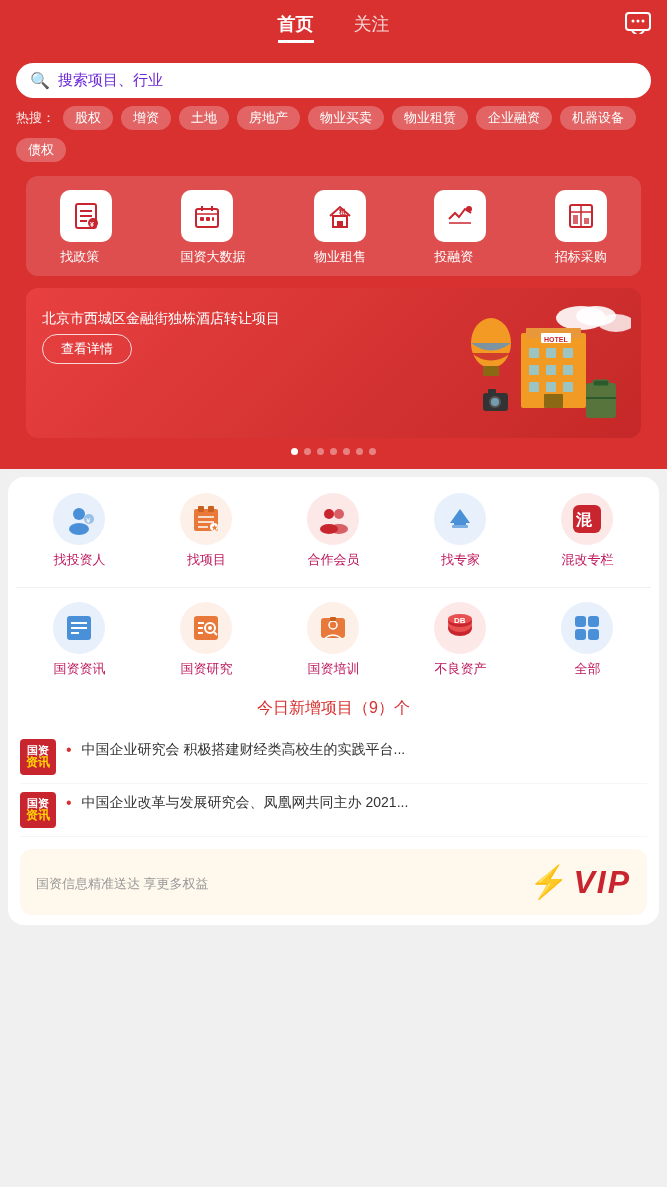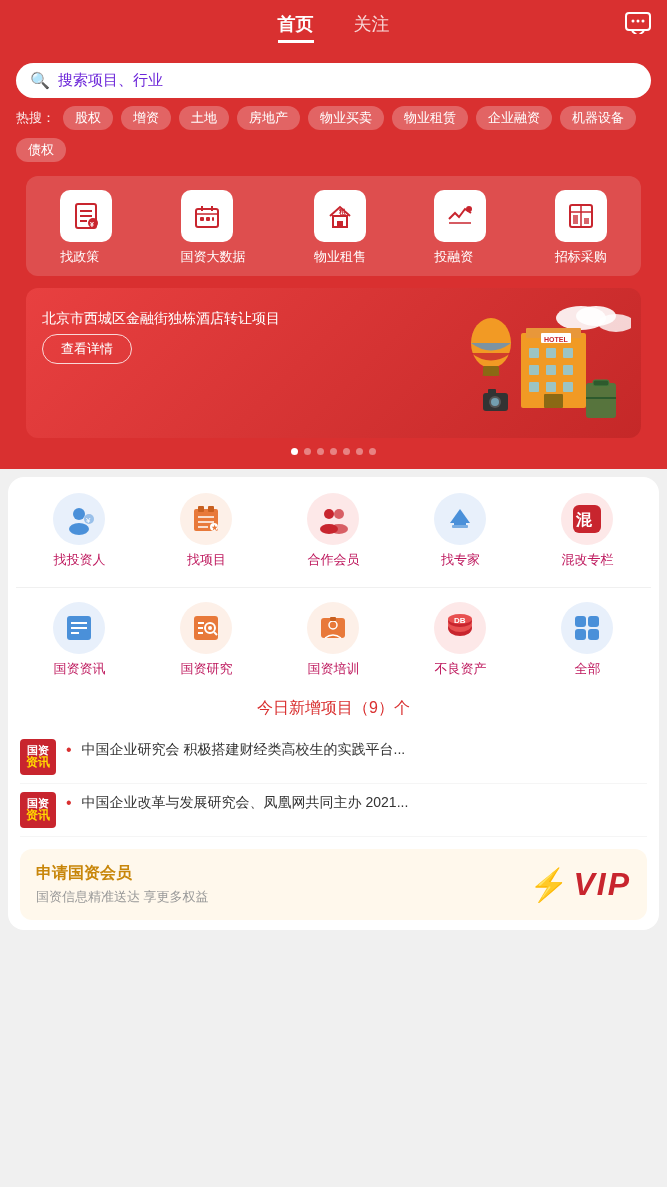--- a/index.html
+++ b/index.html
@@ -626,21 +626,20 @@
           <span class="news-badge-top">国资</span>
           <span class="news-badge-bottom">资讯</span>
         </div>
         <span class="news-dot">•</span>
         <span class="news-text">中国企业改革与发展研究会、凤凰网共同主办 2021...</span>
       </div>
     </div>
 
     <div class="vip-banner">
       <div class="vip-left">
-        <div class="vip-title">申请国资会员</div>
         <div class="vip-subtitle">国资信息精准送达 享更多权益</div>
       </div>
       <div class="vip-right">
         <span class="vip-lightning">⚡</span>
         <span class="vip-text">VIP</span>
       </div>
     </div>
 
   </div>
 </div>

